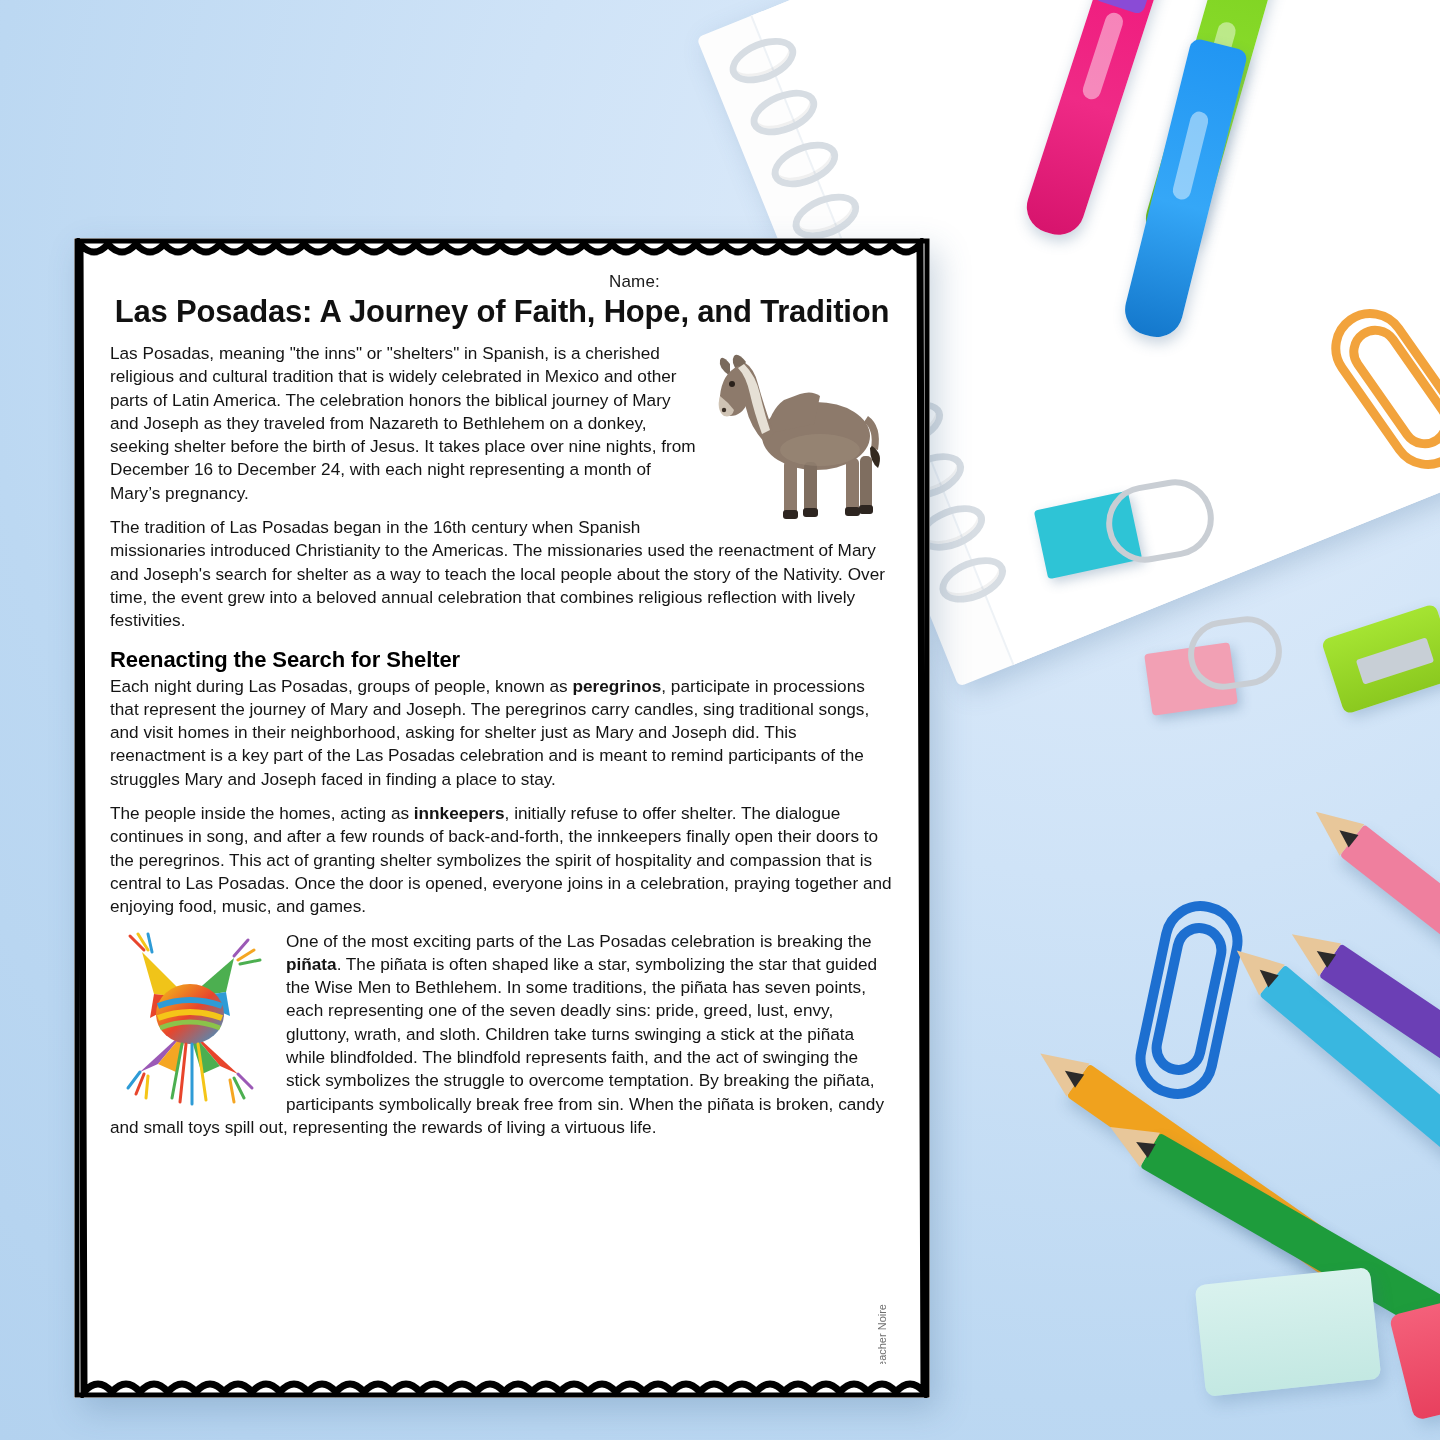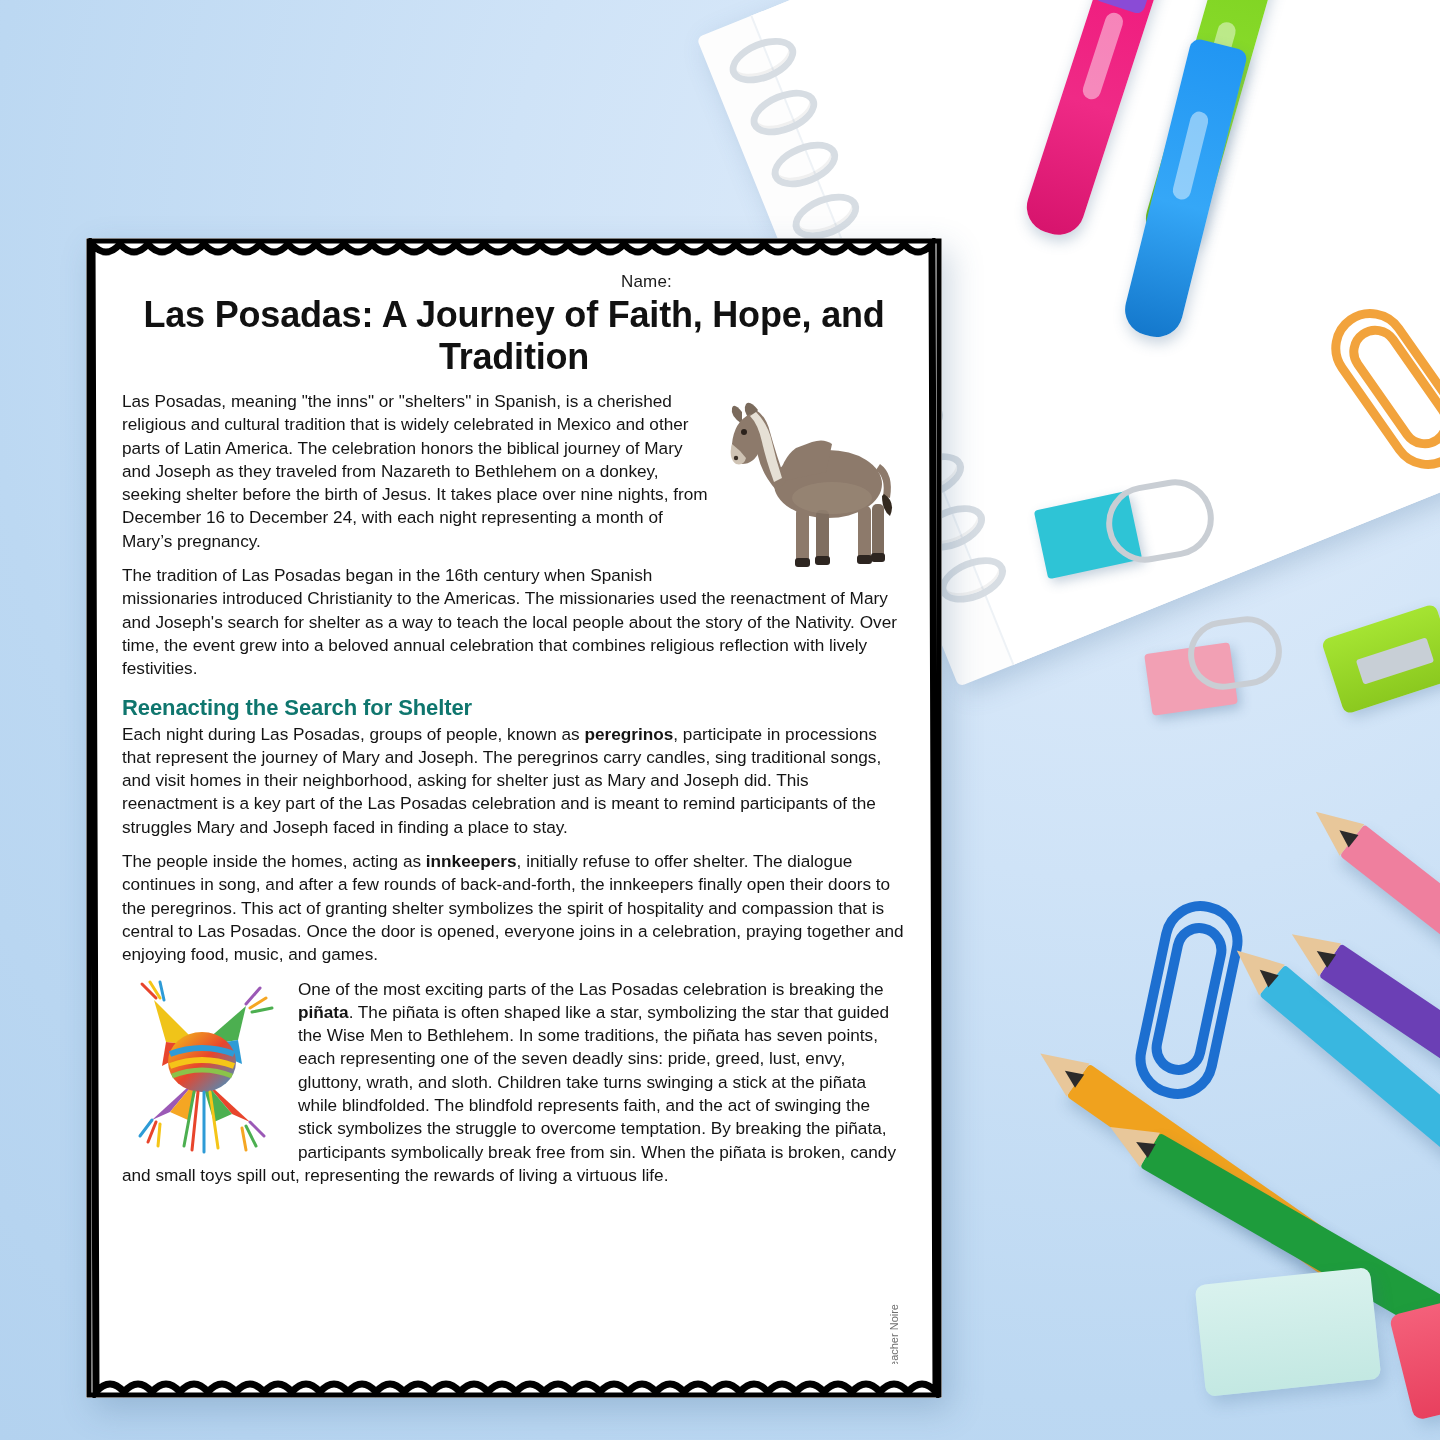--- a/index.html
+++ b/index.html
@@ -174,21 +174,21 @@
     width: 120px; height: 108px;
     background: linear-gradient(180deg,#f4607a 0%, #e8405e 100%);
     border-radius: 10px;
     transform: rotate(-14deg);
     box-shadow: 4px 8px 16px rgba(60,100,140,0.22);
   }
 
   
   #worksheet {
     position: absolute;
-    left: 86px;
+    left: 74px;
     top: 238px;
     width: 856px;
     height: 1160px;
     background: #ffffff;
     box-shadow: 8px 12px 30px rgba(60,100,140,0.25);
   }
   
   #worksheet-border {
     position: absolute;
     inset: 0;
@@ -205,33 +205,33 @@
 
   .name-line {
     text-align: right;
     font-size: 17px;
     color: #1a1a1a;
     padding-right: 234px;
     letter-spacing: .2px;
   }
 
   h1.doc-title {
-    font-size: 36px;
+    font-size: 31px;
     font-weight: 700;
     margin: 2px 0 12px 0;
     text-align: center;
     letter-spacing: -0.2px;
     color: #111;
   }
 
   h2.section {
     font-size: 22px;
     font-weight: 700;
     margin: 14px 0 2px 0;
-    color: #0f766e;
+    color: #000000;
     letter-spacing: -0.1px;
   }
 
   p.body {
     font-size: 17.2px;
     line-height: 1.355;
     margin: 0 0 11px 0;
     color: #141414;
     text-align: left;
   }

